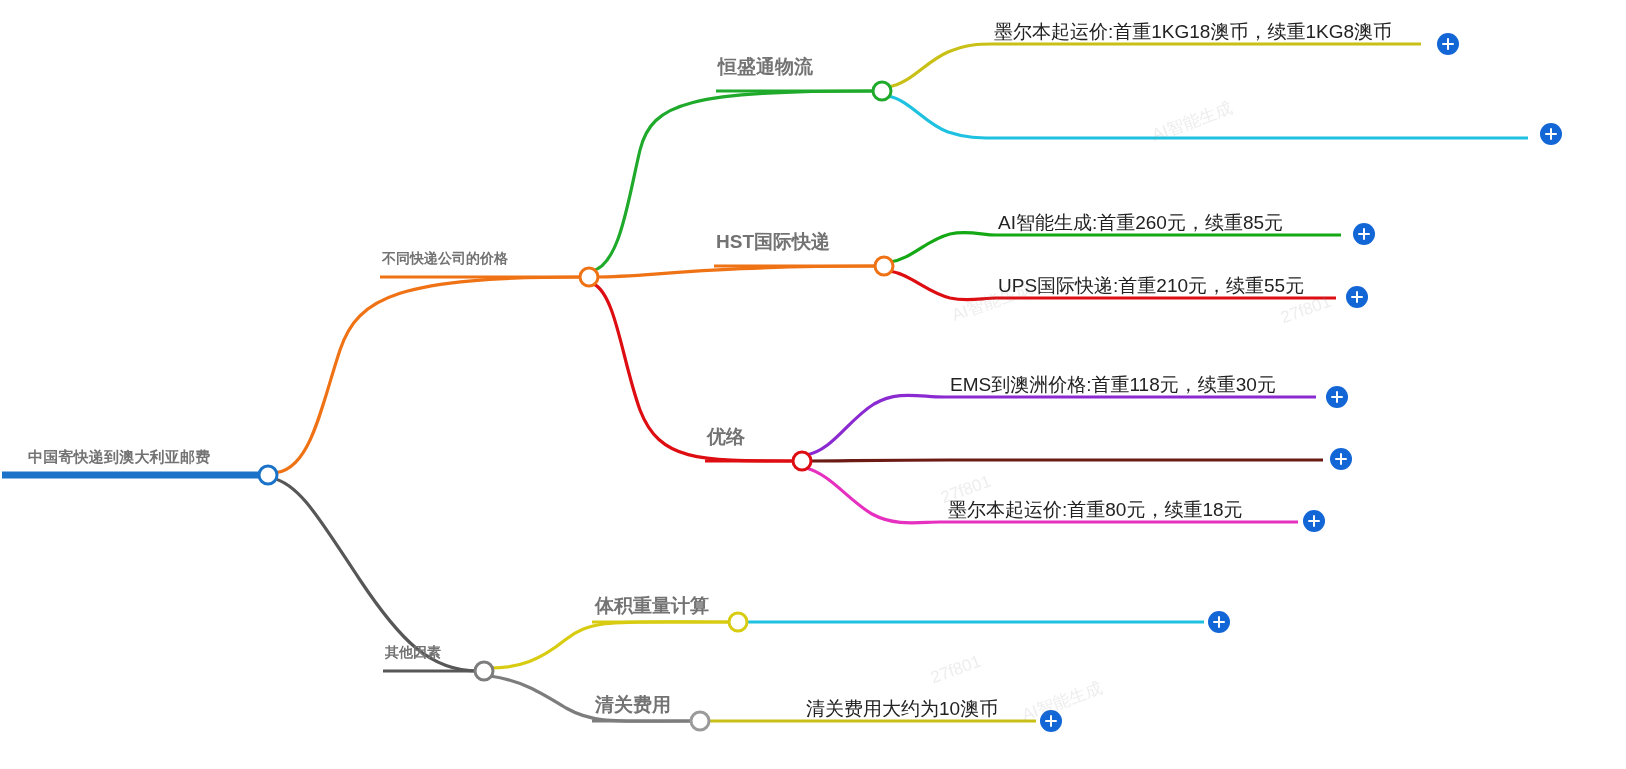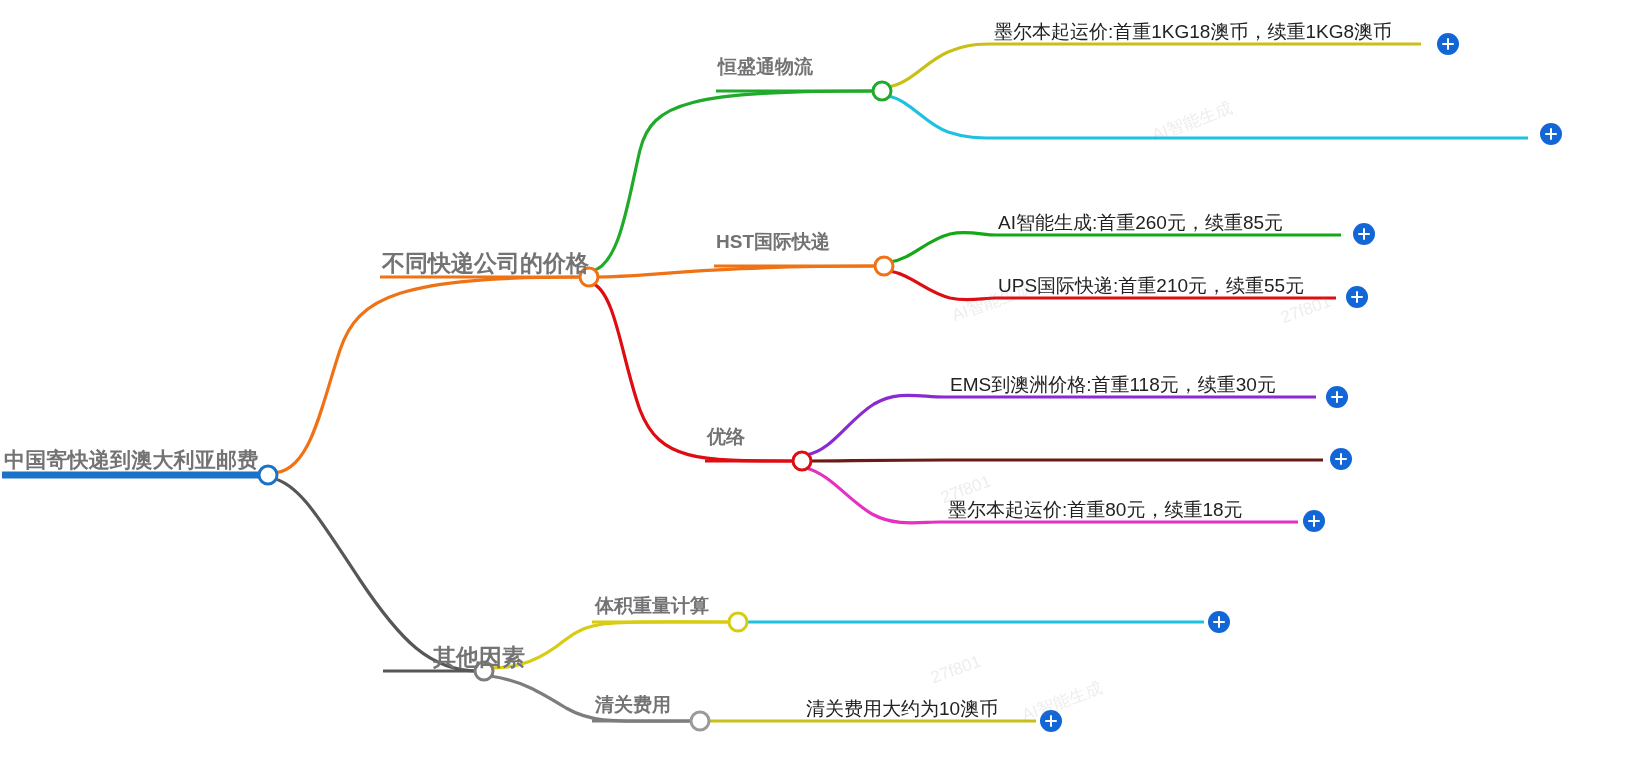--- a/index.html
+++ b/index.html
@@ -27,26 +27,27 @@
     height: 769px;
     pointer-events: none;
   }
   .node-label {
     position: absolute;
     white-space: nowrap;
     color: #737373;
     line-height: 1.18;
   }
   .lvl-root {
-    font-size: 21px;
+    font-size: 15px;
     font-weight: bold;
     letter-spacing: 0.2px;
+    margin-left: 24px;
   }
   .lvl-1 {
-    font-size: 23px;
+    font-size: 14px;
     font-weight: bold;
   }
   .lvl-2 {
     font-size: 19px;
     font-weight: bold;
   }
   .lvl-3 {
     font-size: 19px;
     font-weight: normal;
     color: #222222;
@@ -149,21 +150,21 @@
     <circle cx="884" cy="266" r="9" fill="#ffffff" stroke="#ef7215" stroke-width="3"></circle>
     <circle cx="802" cy="461" r="9" fill="#ffffff" stroke="#dd0d12" stroke-width="3"></circle>
     <circle cx="738" cy="622" r="9" fill="#ffffff" stroke="#d8cc12" stroke-width="3"></circle>
     <circle cx="700" cy="721" r="9" fill="#ffffff" stroke="#9a9a9a" stroke-width="3"></circle>
   </svg>
 
   <div class="node-label lvl-root" style="left:4px; top:448px;">中国寄快递到澳大利亚邮费</div>
 
   <div class="node-label lvl-1" style="left:382px; top:250px;">不同快递公司的价格</div>
 
-  <div class="node-label lvl-1" style="left:385px; top:644px;margin-left:48px;">其他因素</div>
+  <div class="node-label lvl-1" style="left:385px; top:644px;">其他因素</div>
 
   <div class="node-label lvl-2" style="left:718px; top:56px;">恒盛通物流</div>
 
   <div class="node-label lvl-2" style="left:716px; top:231px;">HST国际快递</div>
 
   <div class="node-label lvl-2" style="left:707px; top:426px;">优络</div>
 
   <div class="node-label lvl-2" style="left:595px; top:595px;">体积重量计算</div>
 
   <div class="node-label lvl-2" style="left:595px; top:694px;">清关费用</div>

